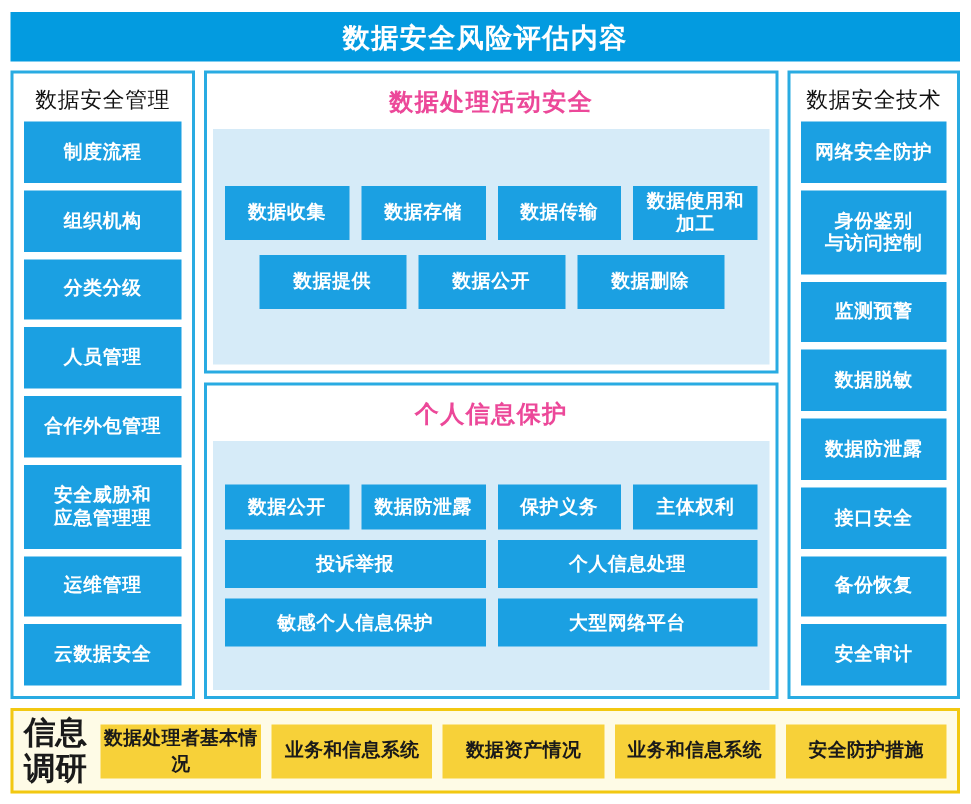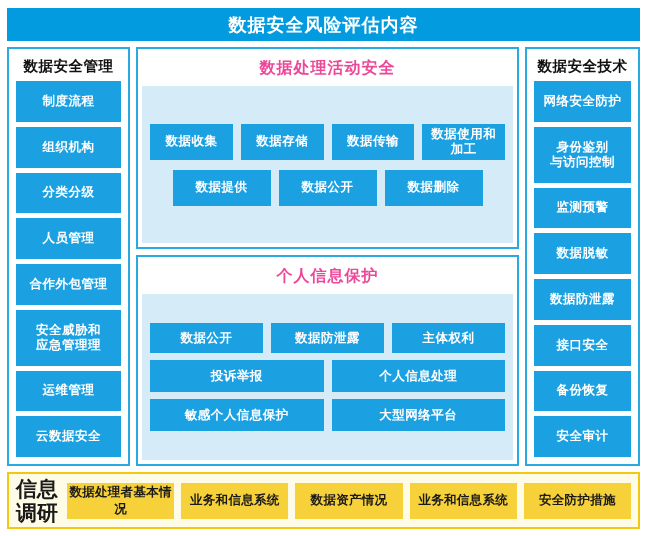--- a/index.html
+++ b/index.html
@@ -52,21 +52,21 @@
     box-sizing: border-box;
     display: flex;
     flex-direction: column;
     padding: 6px 7px 7px 7px;
   }
   .col-left  { width: 123px; flex: 0 0 123px; }
   .col-right { width: 115px; flex: 0 0 115px; }
 
   .col-title {
     font-size: 14.5px;
-    font-weight: bold;
+    font-weight: normal;
     color: #111111;
     text-align: center;
     letter-spacing: 0.5px;
     padding: 2px 0 5px 0;
     flex: 0 0 auto;
   }
 
   .col-btn-stack {
     display: flex;
     flex-direction: column;
@@ -242,20 +242,21 @@
           </div>
         </div>
       </div>
 
       <div class="center-box box-personal">
         <div class="center-title">个人信息保护</div>
         <div class="inner-panel personal">
           <div class="btn-row p1-h">
             <div class="btn">数据公开</div>
             <div class="btn">数据防泄露</div>
+            <div class="btn">保护义务</div>
             <div class="btn">主体权利</div>
           </div>
           <div class="btn-row p2-h">
             <div class="btn">投诉举报</div>
             <div class="btn">个人信息处理</div>
           </div>
           <div class="btn-row p2-h">
             <div class="btn">敏感个人信息保护</div>
             <div class="btn">大型网络平台</div>
           </div>

